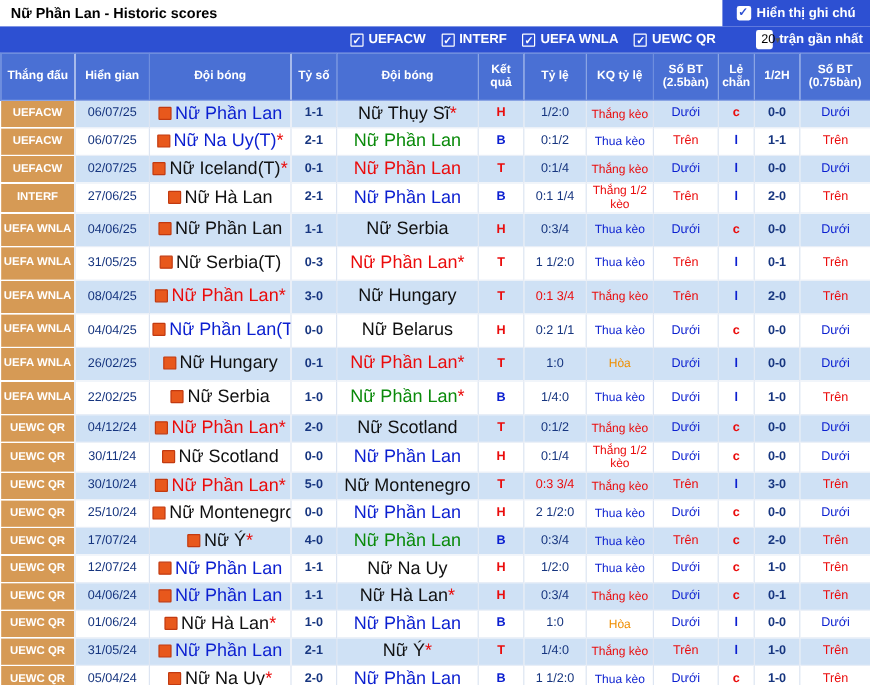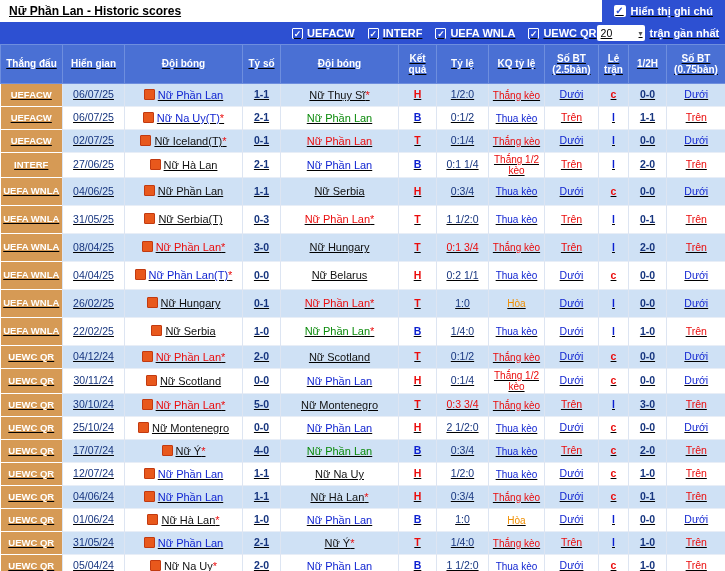--- a/index.html
+++ b/index.html
@@ -2,39 +2,39 @@
 <html><head>
 <meta charset="utf-8">
 <style>
   html,body { margin:0; padding:0; }
   body {
     width:725px; height:571px; overflow:hidden;
     font-family:"Liberation Sans", sans-serif;
     background:#ffffff;
     -webkit-font-smoothing:antialiased;
   }
-  .app { width:725px; height:571px; display:flex; flex-direction:column;text-decoration:underline; }
+  .app { width:725px; height:571px; display:flex; flex-direction:column; }
 
   
   .title-bar { height:22px; display:flex; align-items:stretch; background:#ffffff; flex:0 0 auto; }
   .title { padding:0 9px; font-size:12px; font-weight:bold; color:#000; line-height:22px; white-space:nowrap; }
   .tabs { display:flex; }
   .tab { width:55px; text-align:center; line-height:22px; font-size:11.5px; font-weight:bold; color:#fff; background:#2d50d2; cursor:pointer; }
   .tab.active { background:#141c52; }
   .tb-spacer { flex:1 1 auto; background:#fff; }
   .note-toggle { display:flex; align-items:center; gap:5px; background:#2d50d2; color:#fff; font-size:11px; font-weight:bold; padding:0 12px; white-space:nowrap; }
   .cb-white { width:12px; height:12px; background:#fff; color:#2d50d2; font-size:10px; line-height:12px; text-align:center; border-radius:2px; font-weight:bold; }
 
   
   .filter-bar { height:22px; background:#2d50d2; display:flex; align-items:center; color:#fff; flex:0 0 auto; padding-left:292px; box-sizing:border-box; }
   .comp-filters { display:flex; gap:13px; }
   .comp-item { display:flex; align-items:center; gap:4px; font-size:11px; font-weight:bold; cursor:pointer; white-space:nowrap; }
   .cb-outline { width:11px; height:11px; border:1px solid #fff; font-size:9px; line-height:11px; text-align:center; color:#fff; border-radius:1px; box-sizing:border-box; }
   .recent { margin-left:auto; display:flex; align-items:center; gap:5px; padding-right:6px; font-size:11px; font-weight:bold; white-space:nowrap; }
-  .select { width:48px; height:16px; background:#fff; color:#000; font-size:10.5px; font-weight:normal; display:flex; align-items:center; justify-content:space-between; padding:0 2px 0 4px; border-radius:2px; box-sizing:border-box; cursor:pointer; }
+  .select { width:14px; height:16px; background:#fff; color:#000; font-size:10.5px; font-weight:normal; display:flex; align-items:center; justify-content:space-between; padding:0 2px 0 4px; border-radius:2px; box-sizing:border-box; cursor:pointer; }
   .select .arrow { font-size:8px; color:#555; }
 
   
   table { border-collapse:collapse; table-layout:fixed; width:725px; flex:0 0 auto; }
   thead th {
     background:#4a70d4; color:#fff; font-size:10px; font-weight:bold;
     height:36px; padding:1px 2px; border:1px solid #6e8ede; line-height:1.15;
     text-align:center; overflow:hidden;
   }
   tbody td {
@@ -42,21 +42,21 @@
     border-left:1px solid #dde5f2; border-top:1px solid #e8eef7;
     height:23px; overflow:hidden; line-height:1.1; box-sizing:border-box;
   }
   tbody tr.alt { background:#cfe1f5; }
   tbody tr { background:#ffffff; }
   tbody tr.tall td { height:28px; }
   td.comp { background:#d69a55; color:#fff; font-weight:bold; font-size:9.5px; border-top:1px solid #fff; border-left:none; }
   td.date { color:#16357f; }
   td.score, td.ht { color:#16357f; font-weight:bold; }
   td.result { font-weight:bold; }
-  td.team { font-size:11px; white-space:nowrap; }
+  td.team { font-size:15px; white-space:nowrap; }
   td.kq { font-size:10px; }
   td.oe { font-weight:bold; }
   td.bt { font-size:10.5px; }
   .star { color:#ea0c0c; }
   .flag { display:inline-block; width:9px; height:9px; background:#e8581c; border:1px solid #c23a10; border-radius:1px; margin-right:3px; vertical-align:-1px; }
 </style>
 </head>
 <body>
 
 <div class="app">
@@ -117,21 +117,21 @@
       <tr>
           <th>Thắng đấu</th>
           <th>Hiển gian</th>
           <th>Đội bóng</th>
           <th>Tỷ số</th>
           <th>Đội bóng</th>
           <th>Kết quả</th>
           <th>Tỷ lệ</th>
           <th>KQ tỷ lệ</th>
           <th>Số BT (2.5bàn)</th>
-          <th>Lẻ trận</th>
+          <th>Lẻ chẵn</th>
           <th>1/2H</th>
           <th>Số BT (0.75bàn)</th>
         </tr>
     </thead>
     <tbody>
         <tr class="alt">
     <td class="comp">UEFACW</td>
     <td class="date">06/07/25</td>
     <td class="team home"><span class="flag" hidden=""></span><span class="tname" style="color: rgb(11, 31, 208);">Nữ Phần Lan</span></td>
     <td class="score">1-1</td>

